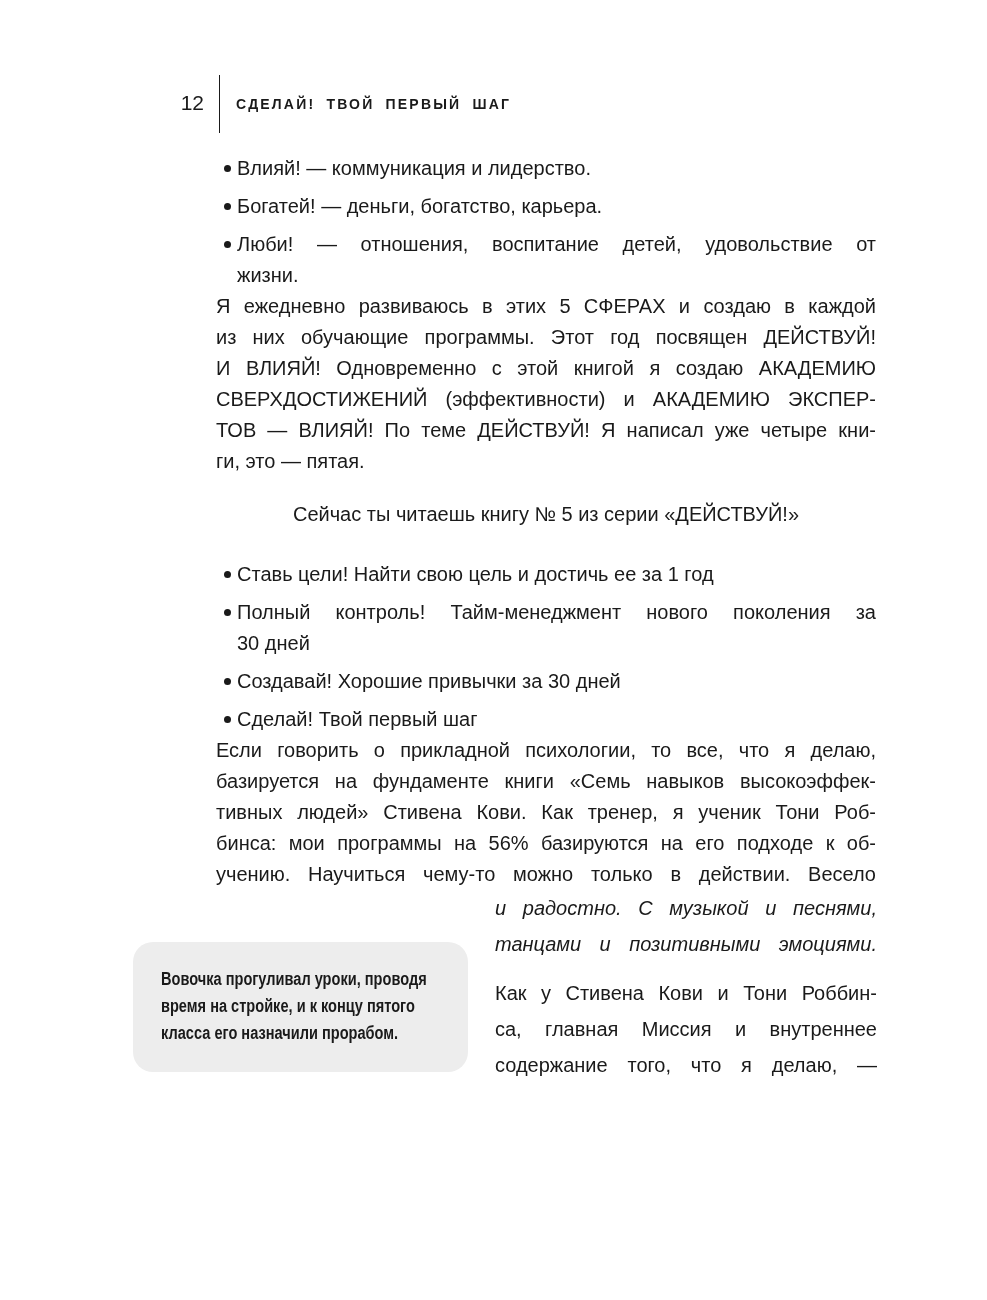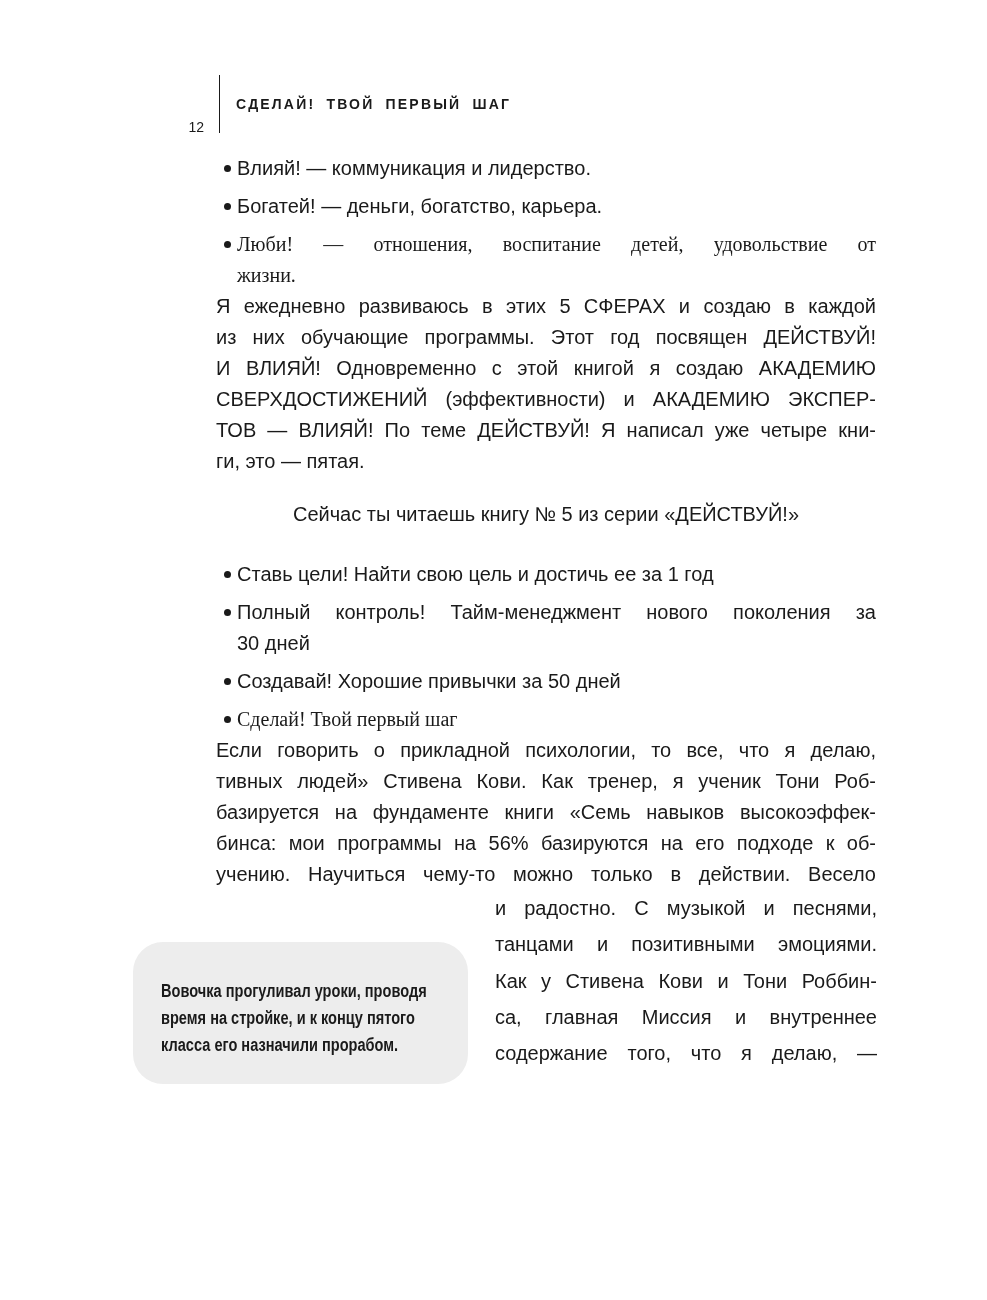--- a/index.html
+++ b/index.html
@@ -9,21 +9,21 @@
     font-family:"Liberation Sans", sans-serif;
     color:#1a1a1a;
     -webkit-font-smoothing:antialiased;
   }
   .page { position:relative; width:987px; height:1300px; background:#ffffff; overflow:hidden; }
 
   
   .pagehead { position:absolute; top:75px; left:0; width:100%; height:58px; }
   .pgnum {
     position:absolute; left:160px; top:16px; width:44px;
-    text-align:right; font-size:14px; line-height:24px;margin-top:24px;
+    text-align:right; font-size:21px; line-height:24px;
   }
   .headrule { position:absolute; left:219px; top:0; width:1px; height:58px; background:#1a1a1a; }
   .running {
     position:absolute; left:236px; top:21px;
     font-size:14px; font-weight:bold; letter-spacing:2.2px; word-spacing:5px;
     white-space:nowrap;
   }
 
   
   .content {
@@ -31,48 +31,48 @@
     font-size:20px; line-height:31px;
   }
 
   .lines > div { text-align:justify; text-align-last:justify; }
   .lines > div:last-child { text-align-last:left; }
   .lines.justify-all > div:last-child { text-align-last:justify; }
   .lines.plain > div { text-align:left; text-align-last:left; white-space:nowrap; }
 
   ul.bullets { list-style:none; margin:0; padding:0; }
   ul.bullets li { position:relative; padding-left:21px; margin-bottom:7px; }
-  ul.bullets li:last-child { margin-bottom:0;font-family:Liberation Serif, serif; }
+  ul.bullets li:last-child { margin-bottom:0; }
   .dot {
     position:absolute; left:8px; top:12px; width:7px; height:7px;
     background:#1a1a1a; border-radius:50%;
   }
 
   .spheres-list   { margin-bottom:32px; }
   .para-spheres   { margin-bottom:22px; }
   .series-line    { margin-bottom:29px; text-align:center; }
   .books-list     { margin-bottom:26px; }
   .para-foundation{ margin-bottom:0; }
 
   
   .bottom-row { display:flex; align-items:flex-start; }
   .callout {
     flex:0 0 auto;
     margin:52px 0 12px -83px;
     width:335px; box-sizing:border-box;
-    background:#ededed; border-radius:30px;
-    padding:36px 20px 25px 28px;
+    background:#ededed; border-radius:20px;
+    padding:24px 20px 25px 28px;
     overflow:hidden;
   }
   .callout-inner {
     width:354px; transform:scaleX(0.81); transform-origin:left top;
     font-size:18px; font-weight:bold; line-height:27px; letter-spacing:0;
   }
   .right-col { flex:0 0 auto; margin-left:27px; width:382px; }
-  .para-cont  { line-height:36px; margin-bottom:1px; }
+  .para-cont  { line-height:36px; margin-bottom:13px;font-style:italic; }
   .para-covey { line-height:36px; }
 </style>
 </head>
 <body>
 
 <div class="page">
 
   <header class="pagehead">
     <span class="pgnum">12</span>
     <span class="headrule"></span>
@@ -124,35 +124,35 @@
       <li>
         <span class="dot"></span>
         <div class="lines">
             <div>Полный контроль! Тайм-менеджмент нового поколения за</div>
             <div>30 дней</div>
           </div>
       </li>
       <li>
         <span class="dot"></span>
         <div class="lines">
-            <div>Создавай! Хорошие привычки за 50 дней</div>
+            <div>Создавай! Хорошие привычки за 30 дней</div>
           </div>
       </li>
       <li>
         <span class="dot"></span>
         <div class="lines">
             <div>Сделай! Твой первый шаг</div>
           </div>
       </li>
     </ul>
 
     <div class="lines justify-all para-foundation">
         <div>Если говорить о прикладной психологии, то все, что я делаю,</div>
+        <div>базируется на фундаменте книги «Семь навыков высокоэффек-</div>
         <div>тивных людей» Стивена Кови. Как тренер, я ученик Тони Роб-</div>
-        <div>базируется на фундаменте книги «Семь навыков высокоэффек-</div>
         <div>бинса: мои программы на 56% базируются на его подходе к об-</div>
         <div>учению. Научиться чему-то можно только в действии. Весело</div>
       </div>
 
     <div class="bottom-row">
       <aside class="callout">
         <div class="callout-inner lines plain">
             <div>Вовочка прогуливал уроки, проводя</div>
             <div>время на стройке, и к концу пятого</div>
             <div>класса его назначили прорабом.</div>

